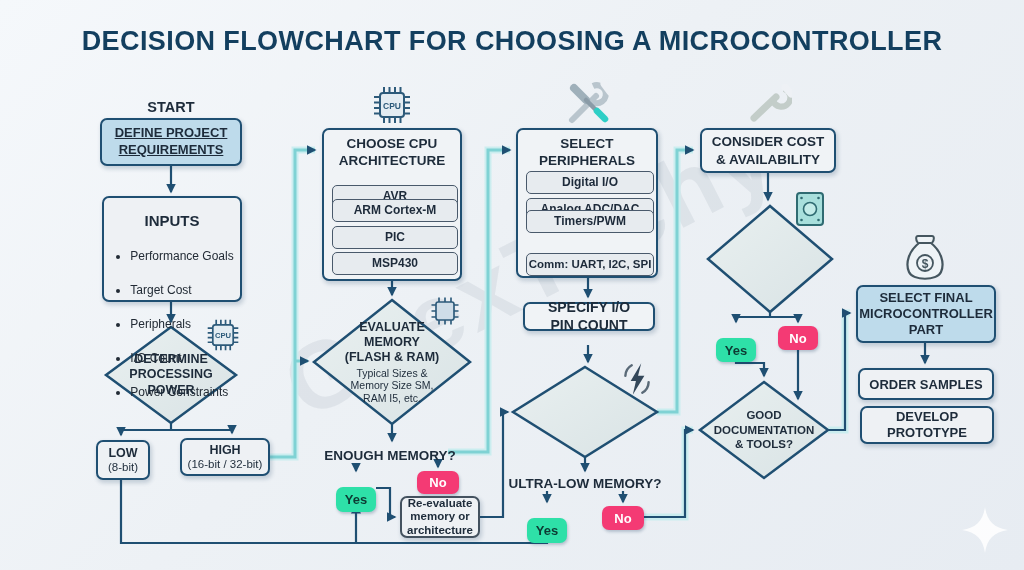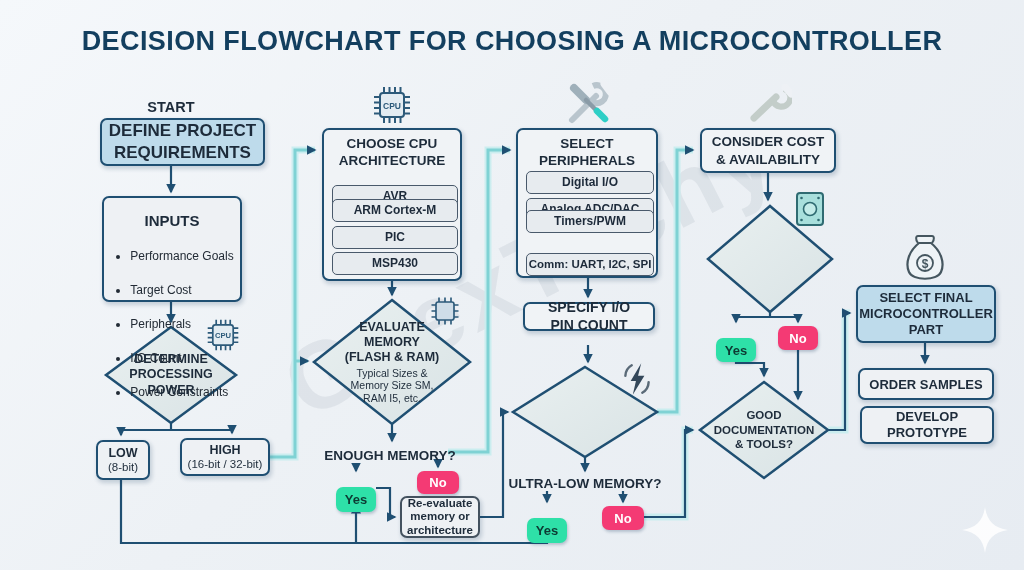--- a/index.html
+++ b/index.html
@@ -117,21 +117,21 @@
     <polygon class="diamond" points="171,327 236,375 171,423 106,375"></polygon>
     <polygon class="diamond" points="392,300 470,362 392,424 314,362"></polygon>
     <polygon class="diamond" points="585,367 657,412 585,457 513,412"></polygon>
     <polygon class="diamond" points="770,206 832,259 770,312 708,259"></polygon>
     <polygon class="diamond" points="764,382 828,430 764,478 700,430"></polygon>
   </svg>
 
   <div class="abs title">DECISION FLOWCHART FOR CHOOSING A MICROCONTROLLER</div>
 
   <div class="abs lbl" style="left:111px;top:99px;width:120px;font-size:14.5px;">START</div>
-  <div class="abs box blue" style="left:100px;top:118px;width:165px;height:48px;font-size:17px;line-height:1.3;">DEFINE PROJECT
+  <div class="abs box blue" style="left:100px;top:118px;width:142px;height:48px;font-size:13px;line-height:1.3;text-decoration:underline;">DEFINE PROJECT
 REQUIREMENTS</div>
 
   <div class="abs box" style="left:102px;top:196px;width:140px;height:106px;justify-content:flex-start;padding-top:14px;">
     <div style="font-size:15px;">INPUTS</div>
     <ul style="margin:2px 0 0;padding:0 0 0 20px;text-align:left;font-size:12px;font-weight:normal;line-height:1.42;color:#222b35;">
       <li>Performance Goals</li>
       <li>Target Cost</li>
       <li>Peripherals</li>
       <li>I/O Count</li>
       <li>Power Constraints</li>

